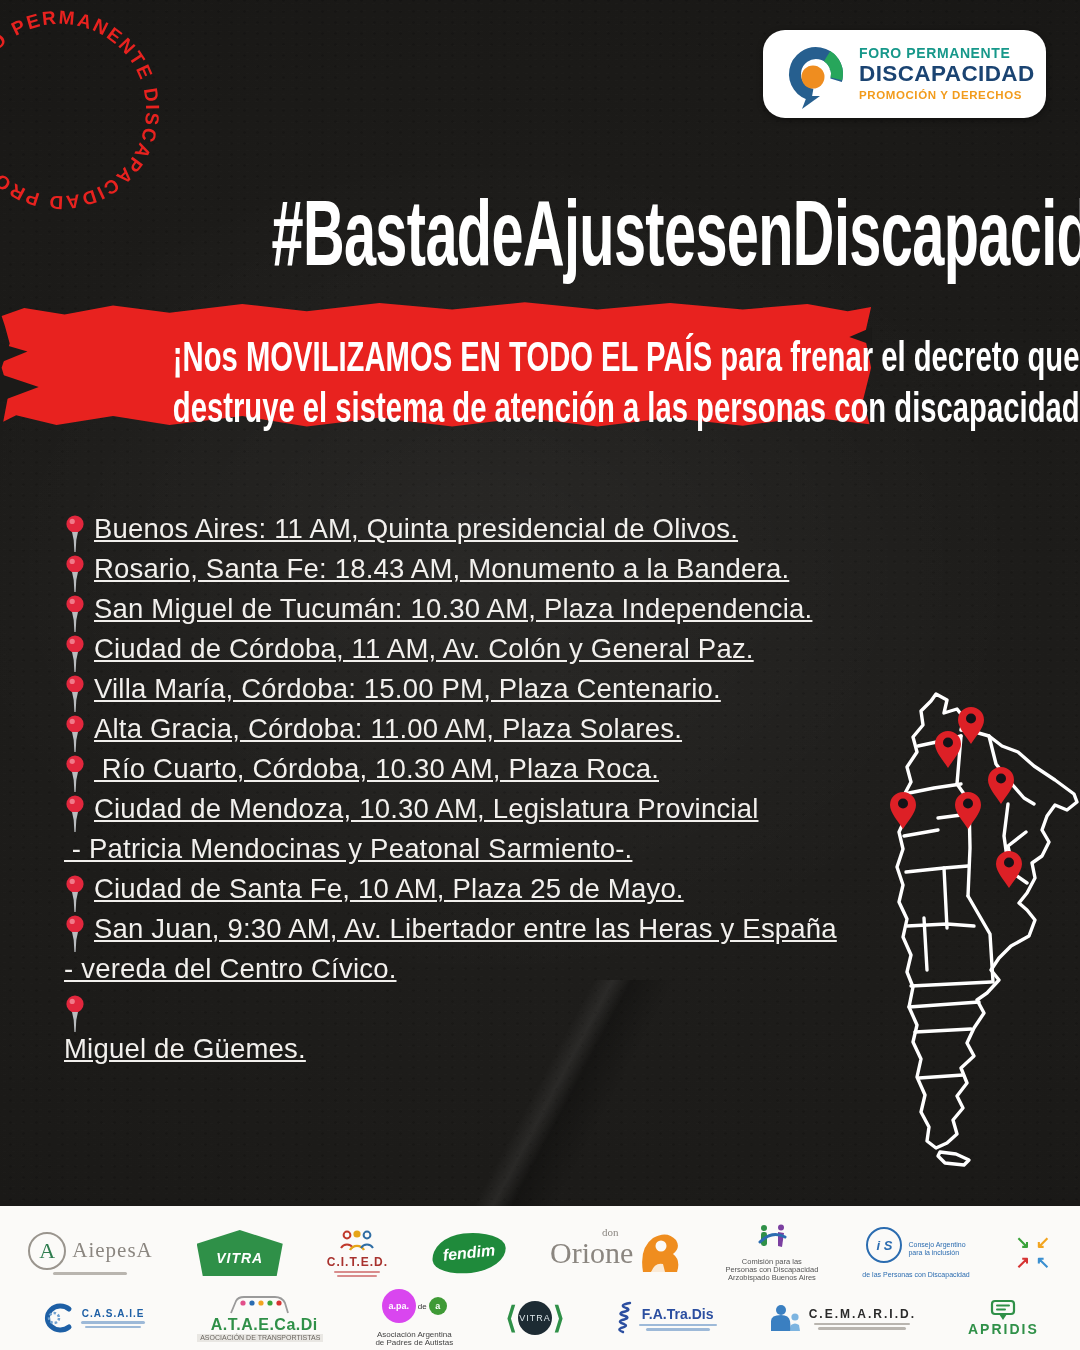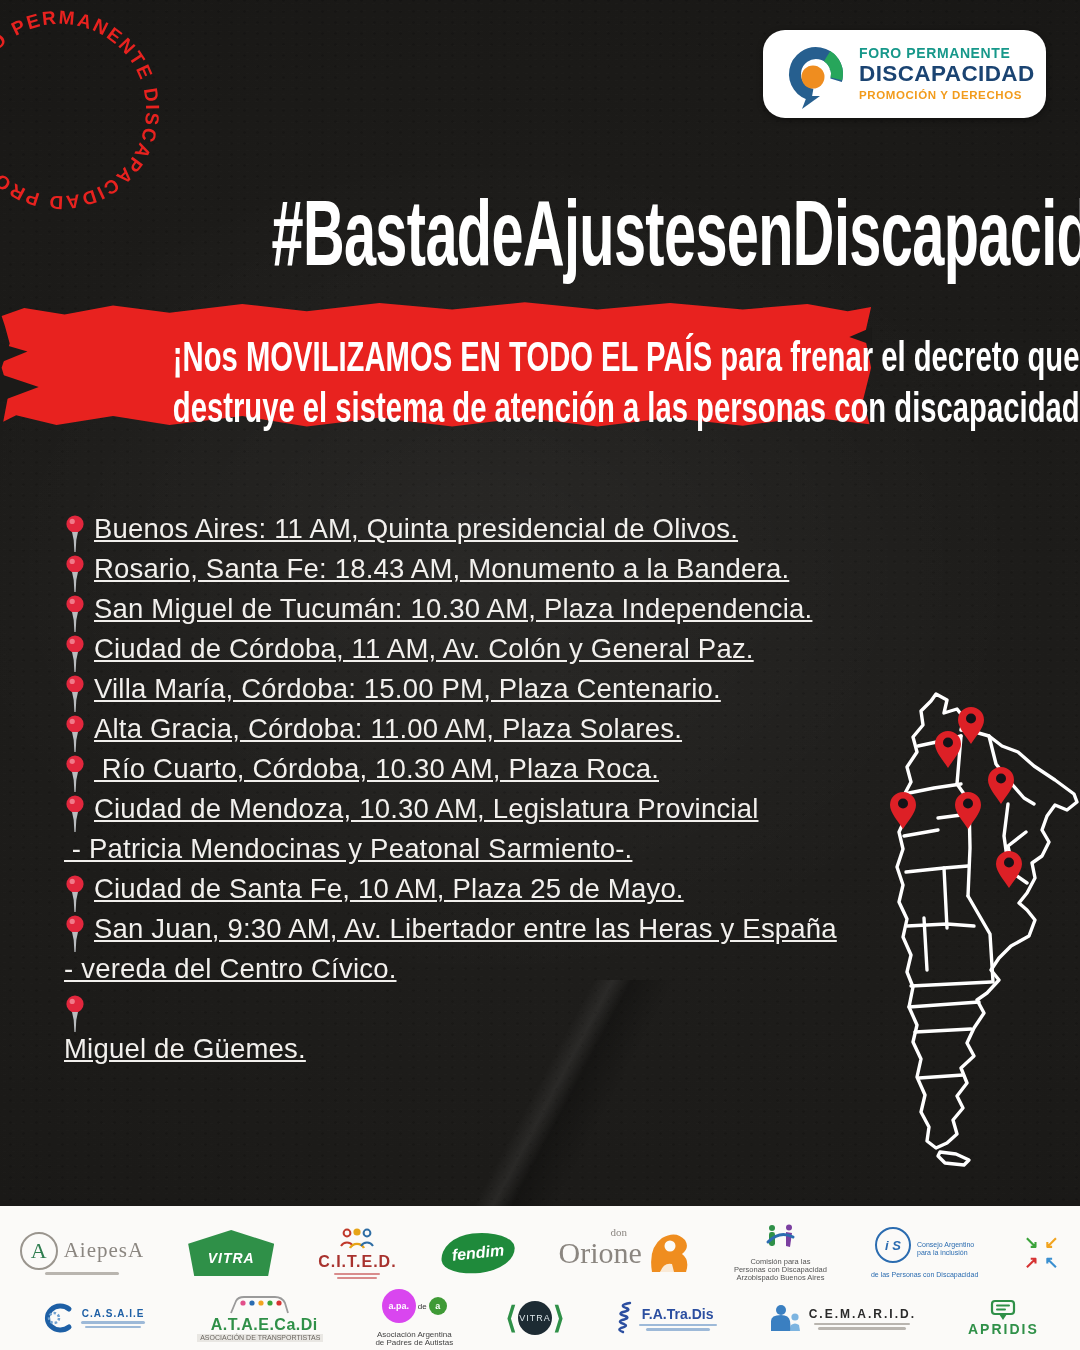--- a/index.html
+++ b/index.html
@@ -63,21 +63,21 @@
   .lh{display:flex; align-items:center; gap:6px;}
   .tinylines{margin-top:8px;}
   .tinyline{font-size:7px; color:#6b6761; line-height:8px; white-space:nowrap;}
   .graybar{height:3px; background:#b9b5af; border-radius:2px; margin:2px auto 0;}
   .serif{font-family:"Liberation Serif", serif;}
   
   .aiepesa-circle{width:34px;height:34px;border:2px solid #9a958e;border-radius:50%;display:flex;align-items:center;justify-content:center;color:#2f7d4f;font-size:22px;font-family:"Liberation Serif",serif;}
   .aiepesa-label{font-size:21px;color:#8b8680;letter-spacing:1px;}
   .vitra{width:86px;height:46px;background:#2f9048;clip-path:polygon(50% 0,100% 30%,93% 100%,7% 100%,0 30%);display:flex;align-items:flex-end;justify-content:center;}
   .vitra span{color:#fff;font-weight:bold;font-style:italic;font-size:14px;letter-spacing:1px;line-height:36px;}
-  .cited-label{font-size:16px;font-weight:bold;color:#a8322e;letter-spacing:1px;margin-top:1px;}
+  .cited-label{font-size:12px;font-weight:bold;color:#a8322e;letter-spacing:1px;margin-top:1px;}
   .fendim{width:74px;height:40px;background:#1f8a3b;border-radius:45% 55% 50% 50%/60% 45% 55% 40%;transform:rotate(-6deg);display:flex;align-items:center;justify-content:center;}
   .fendim span{color:#fff;font-style:italic;font-weight:bold;font-size:16px;}
   .orione-wrap{position:relative;display:flex;align-items:center;gap:4px;}
   .orione-text{font-size:30px;color:#8b8680;}
   .orione-don{position:absolute; top:-6px; left:52px; font-size:11px;color:#8b8680;}
   .comision-lines .tinyline{color:#555; font-size:7.5px;}
   .consejo-circle{width:32px;height:32px;border-radius:50%;border:2.5px solid #2b6cb0;color:#2b6cb0;display:flex;align-items:center;justify-content:center;font-weight:bold;font-size:13px;font-style:italic;}
   .consejo-lines .tinyline{color:#2b6cb0;}
   .arrows{display:grid;grid-template-columns:18px 18px;grid-template-rows:18px 18px;gap:2px;font-weight:bold;font-size:17px;line-height:18px;}
   .casaie-label{font-size:10px;font-weight:bold;color:#1d5fa5;letter-spacing:1px;}

